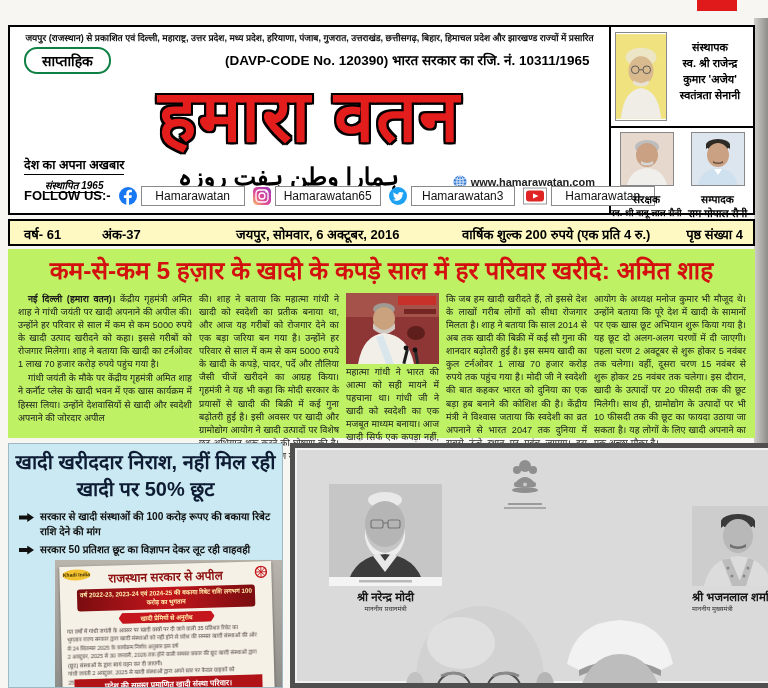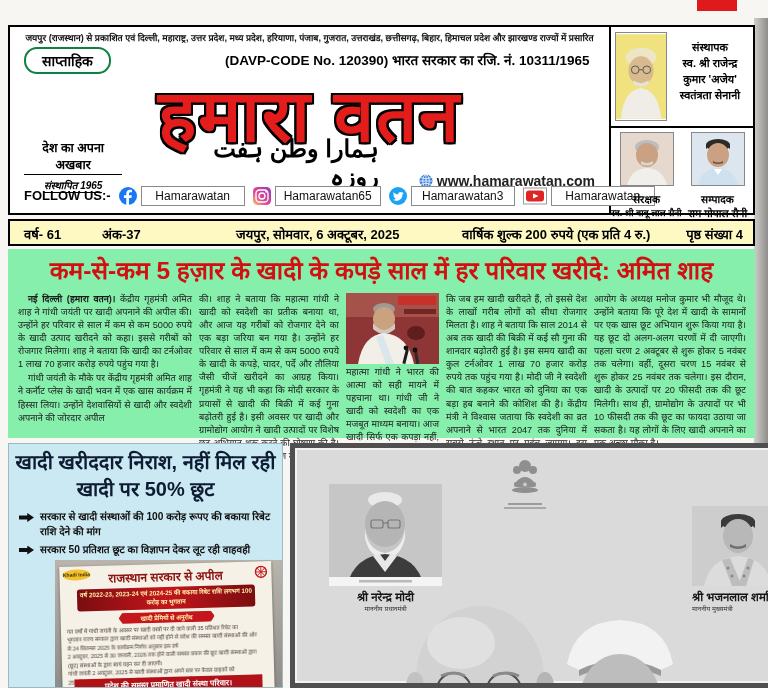--- a/index.html
+++ b/index.html
@@ -20,21 +20,21 @@
   .davp{position:absolute;left:215px;top:4px;font-size:13.5px;font-weight:bold;color:#000;}
   .masthead{height:86px;line-height:86px;text-align:center;font-size:72px;font-weight:900;
     letter-spacing:2px;color:#e31c1c;
     text-shadow:-2px -2px 0 #000,2px -2px 0 #000,-2px 2px 0 #000,2px 2px 0 #000,
       -2px 0 0 #000,2px 0 0 #000,0 -2px 0 #000,0 2px 0 #000;}
   .mast-bottom{display:flex;align-items:flex-end;justify-content:space-between;padding:0 14px;height:34px;gap:40px;}
   .tagline{font-weight:bold;text-align:center;}
   .tagline .t1{font-size:12.5px;border-bottom:1.5px solid #000;padding-bottom:1px;}
   .tagline .t2{font-size:10px;font-style:italic;border-bottom:1px solid #000;display:inline-block;}
   .urdu{font-size:24px;font-weight:bold;direction:rtl;color:#000;padding-bottom:2px;}
-  .website{display:flex;align-items:center;gap:4px;font-size:14px;font-weight:bold;color:#222;padding-bottom:4px;}
+  .website{display:flex;align-items:center;gap:4px;font-size:11px;font-weight:bold;color:#222;padding-bottom:4px;}
   .follow-bar{position:absolute;bottom:0;left:4px;right:0;height:31px;display:flex;align-items:center;
     padding:0 10px 2px 10px;gap:8px;justify-content:space-between;}
   .follow-label{font-weight:800;font-size:13px;color:#000;white-space:nowrap;}
   .social{display:flex;align-items:center;gap:4px;}
   .icon17{width:18px;height:18px;flex:0 0 18px;}
   .handle{border:1px solid #8a8a8a;background:#fff;padding:2px 8px;font-size:12px;color:#111;
     min-width:86px;text-align:center;white-space:nowrap;}
   .header-right{position:relative;flex:1;}
   .founder-box{height:101px;border-bottom:2px solid #000;display:flex;gap:4px;padding:5px 4px;box-sizing:border-box;}
   .founder-photo{width:50px;height:87px;border:1px solid #888;flex:0 0 50px;}
@@ -45,21 +45,21 @@
   .patron-role{font-weight:bold;font-size:10.5px;margin-top:2px;color:#000;}
   .patron-name{font-size:9px;font-weight:bold;color:#000;}
 
   
   .dateline{position:absolute;left:8px;top:219px;width:747px;height:27px;border:2px solid #000;
     background:#fef9c3;box-sizing:border-box;font-weight:bold;font-size:13px;color:#000;}
   .dateline span{position:absolute;top:4px;white-space:nowrap;}
   .dl-year{left:14px;} .dl-issue{left:92px;} .dl-date{left:226px;} .dl-price{left:452px;} .dl-page{right:10px;}
 
   
-  .article{position:absolute;left:8px;top:249px;width:747px;height:189px;background:#86efac;}
+  .article{position:absolute;left:8px;top:249px;width:747px;height:189px;background:#bef264;}
   .headline{margin:0;padding-top:4px;text-align:center;font-size:24.5px;font-weight:800;color:#d40f0f;}
   .cols{display:flex;gap:7px;padding:7px 9px 0 10px;}
   .col{font-size:9.2px;line-height:1.42;text-align:justify;color:#1c1c1c;}
   .col p{margin:0 0 1px 0;text-indent:10px;}
   .c1{width:174px;} .c2{width:140px;} .c3{width:93px;} .c4{width:141px;} .c5{width:152px;}
   .lead{font-weight:bold;}
   .shah-photo{width:93px;height:71px;display:block;}
   .caption-cont{margin-top:2px;}
 
   
@@ -217,21 +217,21 @@
           <div class="patron-role">सम्पादक</div>
           <div class="patron-name" style="font-size:10.5px;">राम गोपाल सैनी</div>
         </div>
       </div>
     </div>
   </div>
 
   <div class="dateline">
     <span class="dl-year">वर्ष- 61</span>
     <span class="dl-issue">अंक-37</span>
-    <span class="dl-date">जयपुर, सोमवार, 6 अक्टूबर, 2025</span>
+    <span class="dl-date">जयपुर, सोमवार, 6 अक्टूबर, 2016</span>
     <span class="dl-price">वार्षिक शुल्क 200 रुपये (एक प्रति 4 रु.)</span>
     <span class="dl-page">पृष्ठ संख्या 4</span>
   </div>
 
   <div class="article">
     <h1 class="headline">कम-से-कम 5 हज़ार के खादी के कपड़े साल में हर परिवार खरीदे: अमित शाह</h1>
     <div class="cols">
       <div class="col c1">
         <p><span class="lead">नई दिल्ली (हमारा वतन)।</span>
            <span>केंद्रीय गृहमंत्री अमित शाह ने गांधी जयंती पर खादी अपनाने की अपील की। उन्होंने हर परिवार से साल में कम से कम 5000 रुपये के खादी उत्पाद खरीदने को कहा। इससे गरीबों को रोजगार मिलेगा। शाह ने बताया कि खादी का टर्नओवर 1 लाख 70 हजार करोड़ रुपये पहुंच गया है।</span></p>

